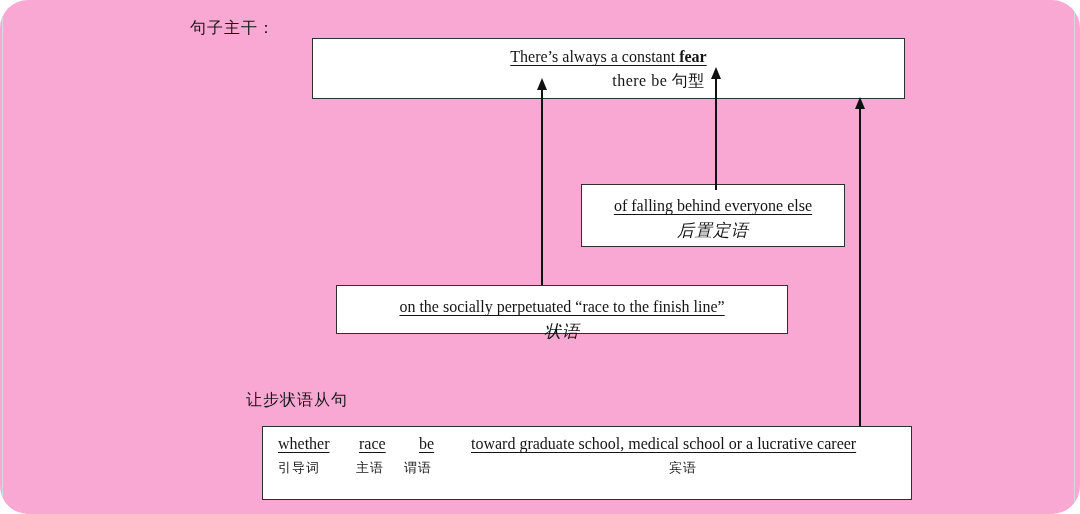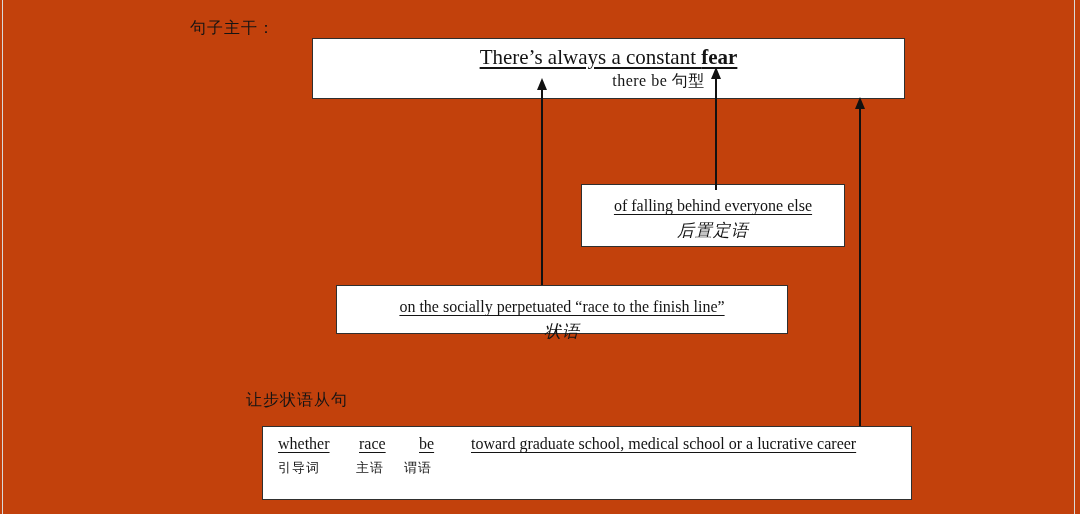--- a/index.html
+++ b/index.html
@@ -1,22 +1,23 @@
 <!DOCTYPE html>
 <html><head>
 <meta charset="utf-8">
 <style>
   html,body { margin:0; padding:0; background:#ffffff; }
   .canvas {
     position:relative;
     width:1080px; height:514px;
-    background:#c2410c;
+    background:#f9a8d4;
     color:#141414;
     font-family:"Liberation Serif","DejaVu Serif",serif;
     overflow:hidden;
+    border-radius:28px;
   }
   .edge-line {
     position:absolute; top:0; bottom:0; width:1px; background:#d9d9d9;
   }
   .edge-left  { left:2px; }
   .edge-right { left:1074px; }
 
   .floating-label {
     position:absolute;
     font-size:16px;
@@ -33,21 +34,21 @@
   }
 
   .u {
     text-decoration:underline;
     text-underline-offset:3px;
   }
   .b { font-weight:bold; }
 
   
   .main-box { left:312px; top:38px; width:593px; height:61px; padding-top:6px; }
-  .main-box .line1 { font-size:21px; line-height:24px; }
+  .main-box .line1 { font-size:16px; line-height:24px; }
   .main-box .line2 { font-size:16px; line-height:24px; margin-left:100px; letter-spacing:0.5px; }
 
   
   .attr-box { left:581px; top:184px; width:264px; height:63px; padding-top:8px; }
   .adv-box  { left:336px; top:285px; width:452px; height:49px; padding-top:8px; }
   .attr-box .en, .adv-box .en { font-size:16px; line-height:25px; display:block; }
   .attr-box .zh, .adv-box .zh { font-size:17px; line-height:26px; display:block; letter-spacing:1px;font-style:italic; }
 
   
   .clause-box { left:262px; top:426px; width:650px; height:74px; text-align:left; }
@@ -112,20 +113,21 @@
 
   <div class="box clause-box">
     <span class="row1 w0 u">whether</span>
     <span class="row1 w1 u">race</span>
     <span class="row1 w2 u">be</span>
     <span class="row1 w3 u">toward graduate school, medical school or a lucrative career</span>
 
     <span class="row2 l0">引导词</span>
     <span class="row2 l1">主语</span>
     <span class="row2 l2">谓语</span>
+    <span class="row2 l3">宾语</span>
   </div>
 
   <div class="arrow arrow-adv">
     <div class="arrow-head"></div>
     <div class="arrow-shaft"></div>
   </div>
   <div class="arrow arrow-attr">
     <div class="arrow-head"></div>
     <div class="arrow-shaft"></div>
   </div>

